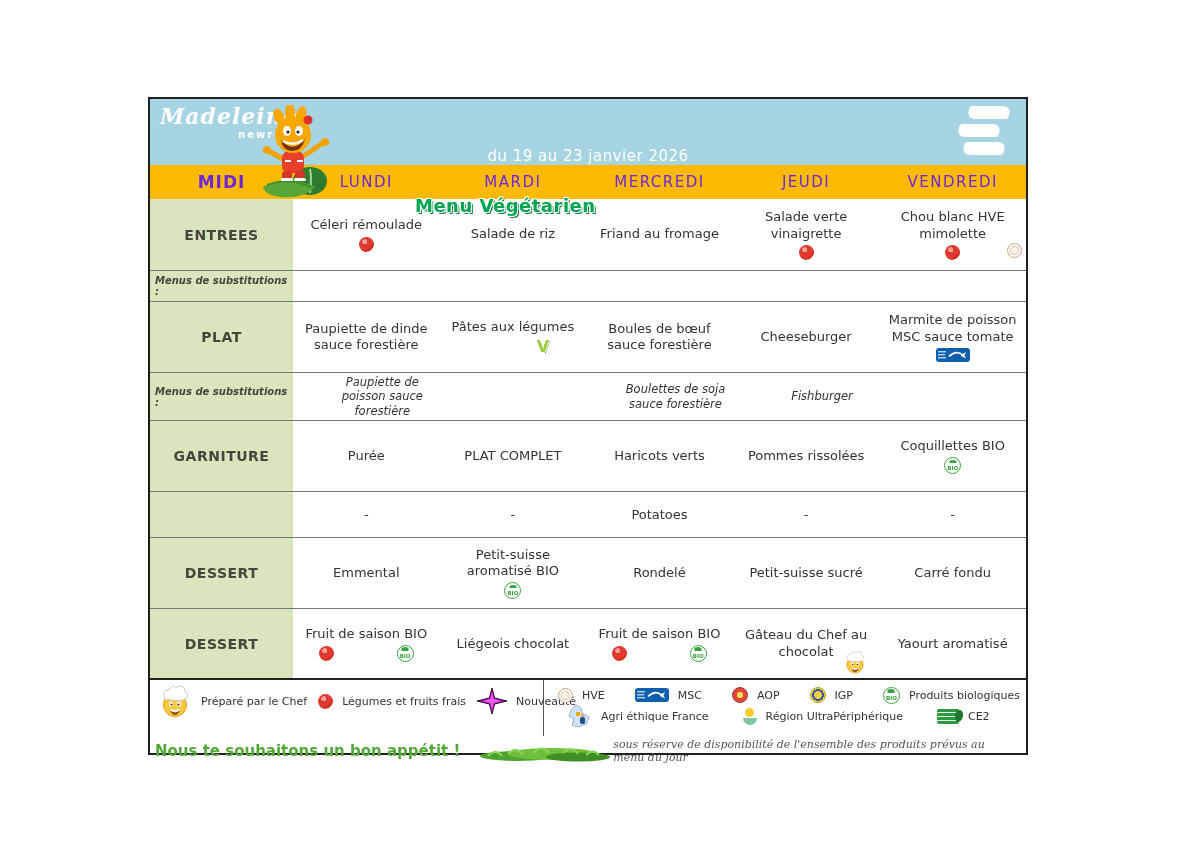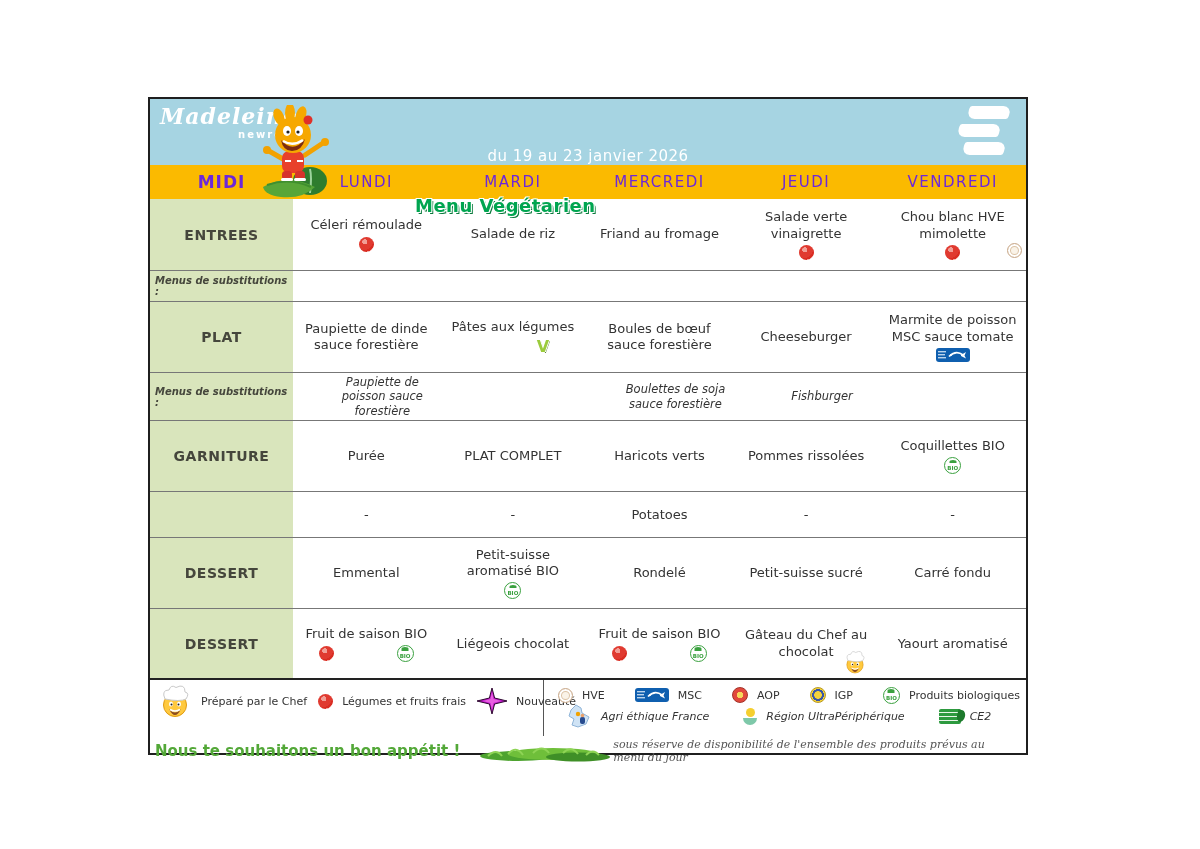--- a/index.html
+++ b/index.html
@@ -87,21 +87,21 @@
             background:#7ec8a9; border-radius:0 0 10px 10px; }
 
   
   .legend { flex:none; height:56px; display:flex; font-size:11px; color:#333; }
   .legend-left { width:394px; flex:none; display:flex; align-items:center; gap:11px;
                  padding:0 6px 14px 8px; border-right:1px solid #555; }
   .legend-right { flex:1; display:flex; flex-direction:column; justify-content:center; 
                   padding:2px 6px 2px 14px; }
   .lg-line { display:flex; align-items:center; }
   .lg-line.l1 { justify-content:space-between; }
-  .lg-line.l2 { gap:34px; padding-left:8px;font-style:italic; }
+  .lg-line.l2 { gap:34px; padding-left:8px; }
   .lg-item { display:inline-flex; align-items:center; gap:9px; white-space:nowrap; }
 
   
   .footer-line { flex:1; display:flex; align-items:center; padding:0 8px 4px 5px; }
   .greeting { color:#53a838; font-weight:bold; font-size:15px; white-space:nowrap; }
   .grass { margin:8px 0 0 18px; }
   .disclaimer { flex:1; text-align:left; font-style:italic; font-size:11px; color:#555;
                 font-family:"DejaVu Serif","Liberation Serif",serif; }
 </style>
 </head>

